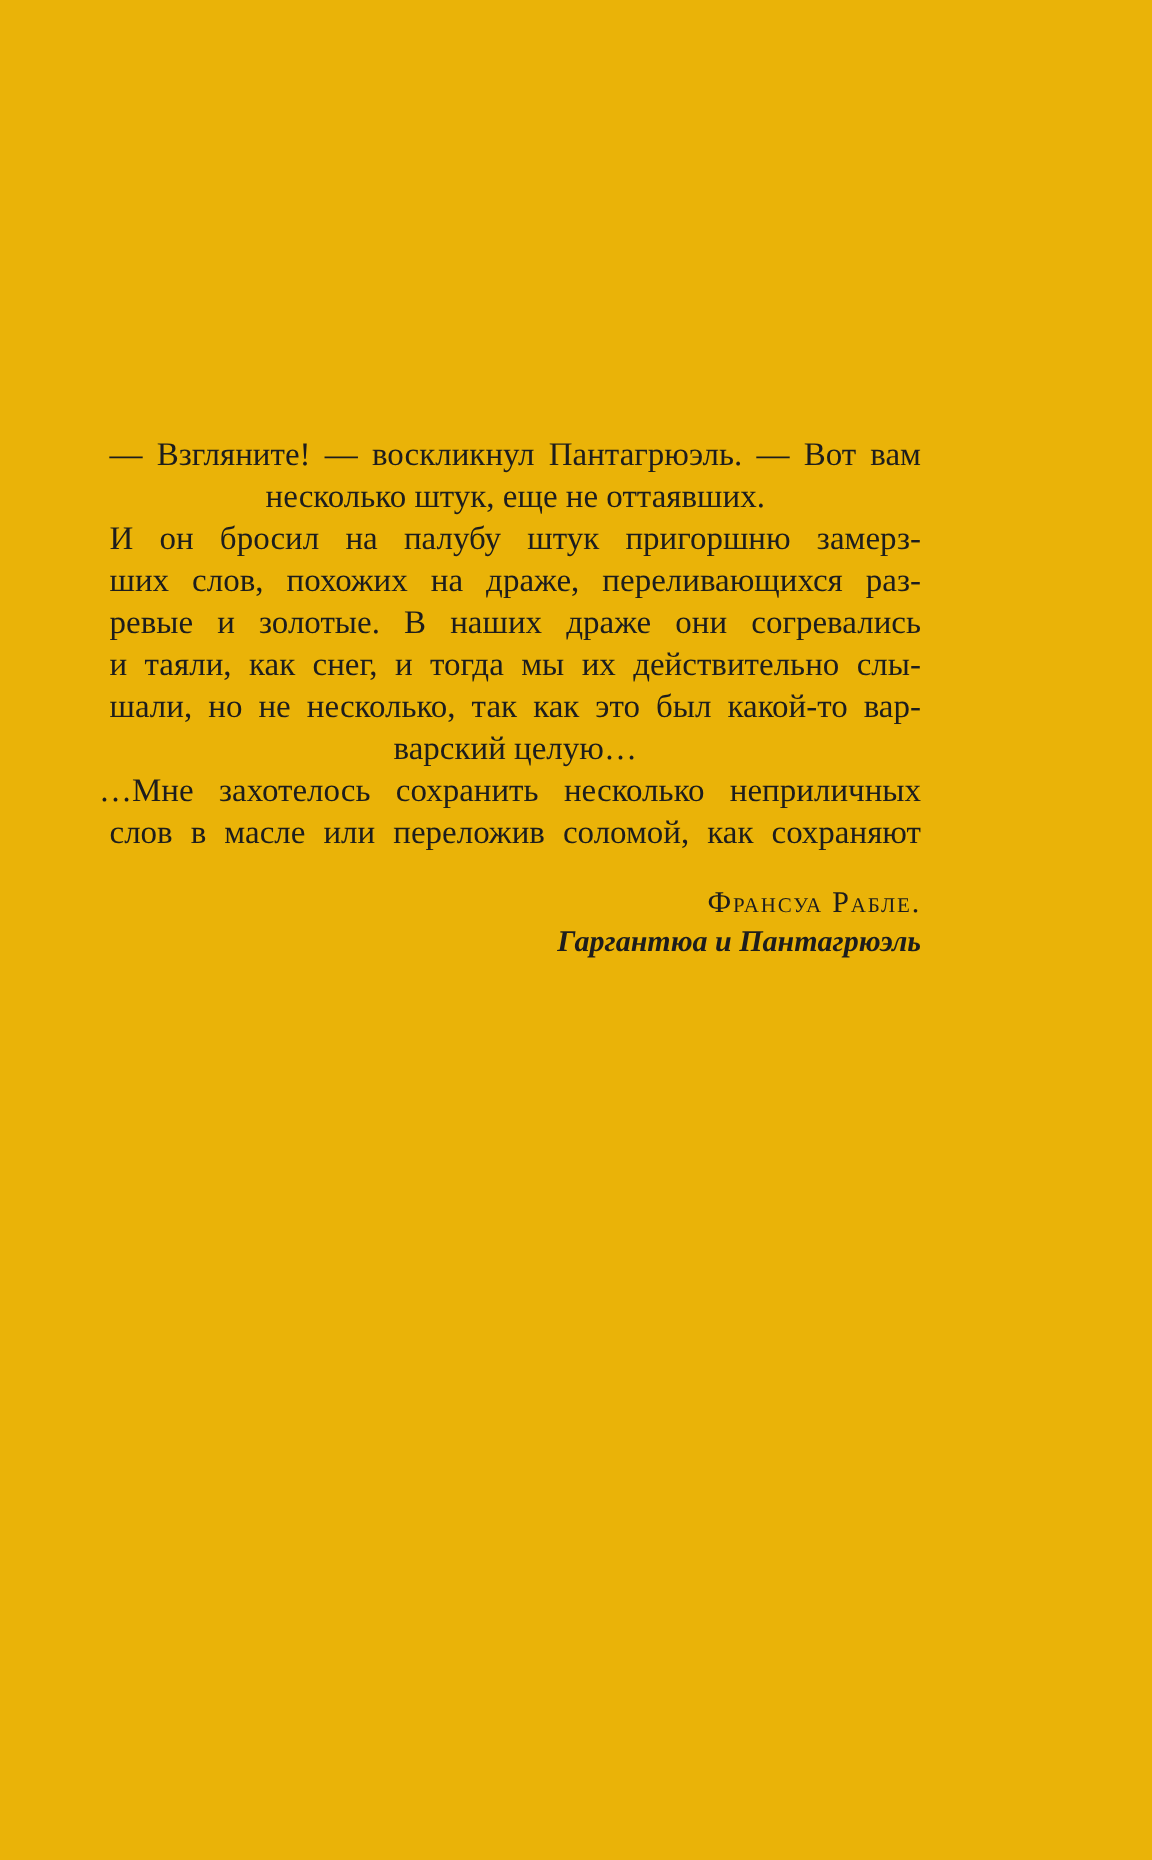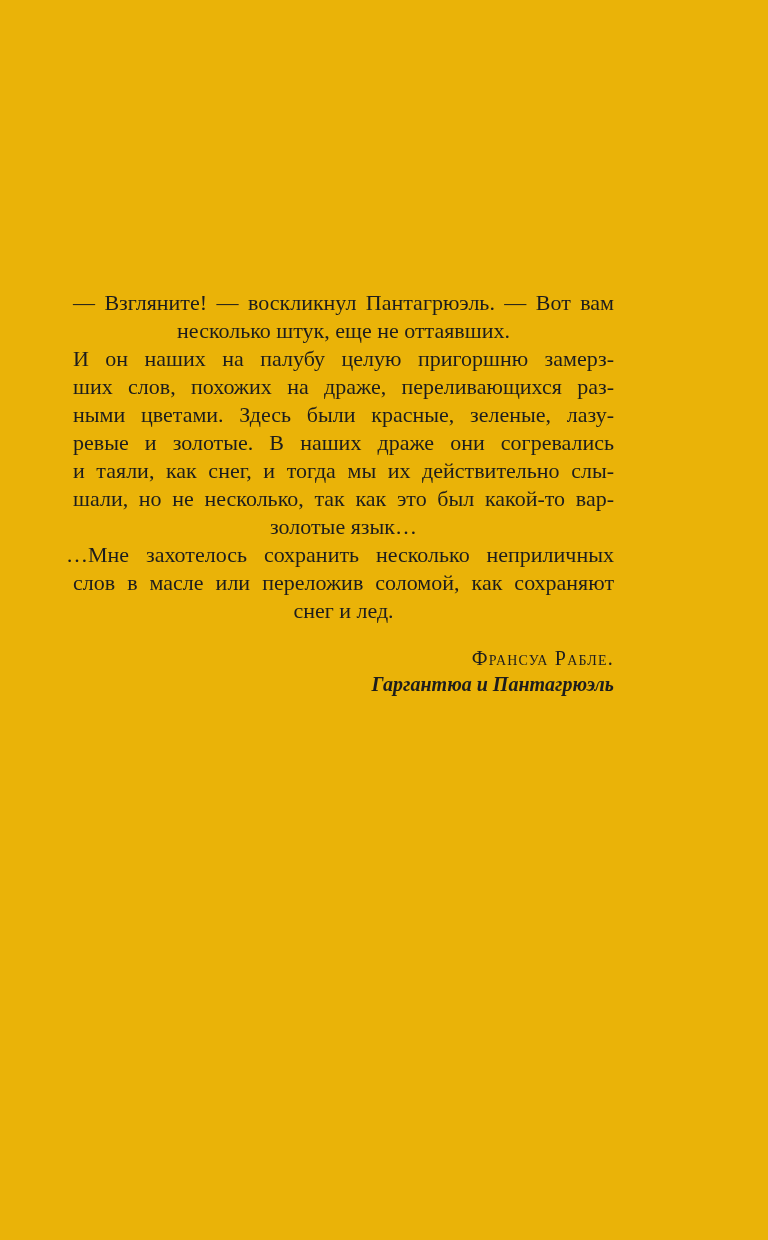--- a/index.html
+++ b/index.html
@@ -53,33 +53,31 @@
 
 <div class="page">
   <div class="epigraph">
 
     <div class="paragraph">
       <div class="line j">— Взгляните! — воскликнул Пантагрюэль. — Вот вам</div>
       <div class="line">несколько штук, еще не оттаявших.</div>
     </div>
 
     <div class="paragraph">
-      <div class="line j">И он наших на палубу целую пригоршню замерз-</div>
+      <div class="line j">И он бросил на палубу штук пригоршню замерз-</div>
       <div class="line j">ших слов, похожих на драже, переливающихся раз-</div>
-      <div class="line j">ными цветами. Здесь были красные, зеленые, лазу-</div>
       <div class="line j">ревые и золотые. В наших драже они согревались</div>
       <div class="line j">и таяли, как снег, и тогда мы их действительно слы-</div>
       <div class="line j">шали, но не несколько, так как это был какой-то вар-</div>
-      <div class="line">золотые язык…</div>
+      <div class="line">варский целую…</div>
     </div>
 
     <div class="paragraph">
       <div class="line j hang">…Мне захотелось сохранить несколько неприличных</div>
       <div class="line j">слов в масле или переложив соломой, как сохраняют</div>
-      <div class="line">снег и лед.</div>
     </div>
 
     <div class="attribution">
       <div class="attribution-author">Франсуа Рабле.</div>
       <div class="attribution-work">Гаргантюа и Пантагрюэль</div>
     </div>
 
   </div>
 </div>
 

